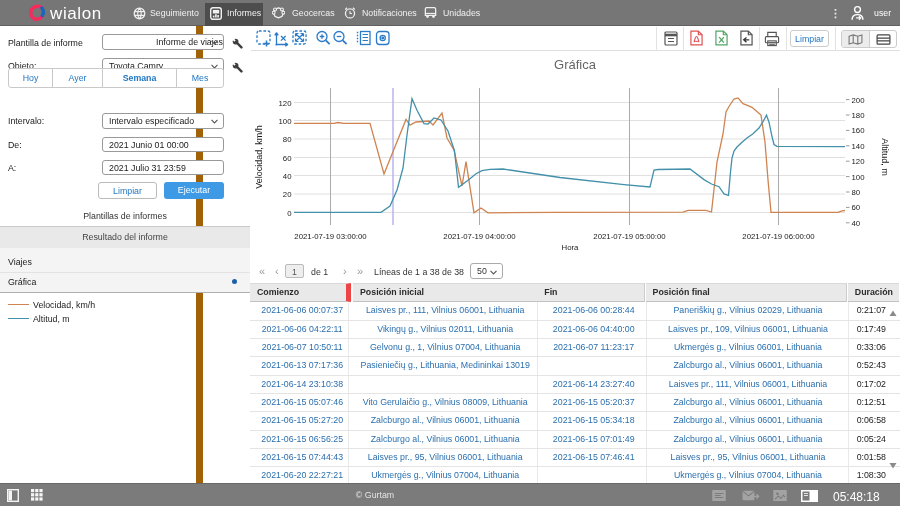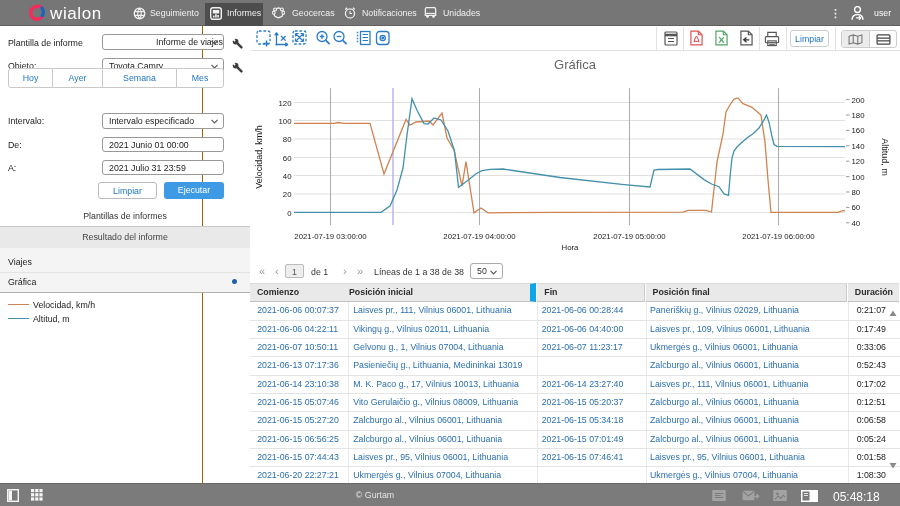--- a/index.html
+++ b/index.html
@@ -2,34 +2,34 @@
 <html><head><meta charset="utf-8">
 <style>
 html,body{margin:0;padding:0;}
 body{width:900px;height:506px;font-family:"Liberation Sans",sans-serif;overflow:hidden;position:relative;background:#fff;}
 .abs{position:absolute;}
 
 #topbar{position:absolute;left:0;top:0;width:900px;height:26px;background:#767676;border-bottom:1px solid #606060;box-sizing:border-box;}
 .menuitem{position:absolute;top:8px;height:11px;color:#f2f2f2;font-size:8.8px;line-height:11px;}
 #logo-text{position:absolute;left:50px;top:4px;color:#fff;font-size:17px;letter-spacing:0.6px;font-weight:400;}
 
-#leftpanel{position:absolute;left:0;top:26px;width:203px;height:457px;background:#fff;border-right:1px solid #a16207;box-sizing:border-box;}
+#leftpanel{position:absolute;left:0;top:26px;width:203px;height:457px;background:#fff;border-right:7px solid #a16207;box-sizing:border-box;}
 .lbl{position:absolute;font-size:8.8px;color:#1b1b1b;line-height:10px;}
 .sel,.inp{position:absolute;left:102px;width:122px;height:16px;border:1px solid #999;border-radius:3px;background:#fff;font-size:8.8px;color:#1b1b1b;line-height:14px;padding-left:6px;box-sizing:border-box;white-space:nowrap;}
 .sel svg{position:absolute;right:5px;top:5px;}
 .qbtn{position:absolute;top:0;height:20px;border:1px solid #c9c9c9;background:#fff;color:#2277c3;font-size:8.8px;text-align:center;line-height:19px;box-sizing:border-box;}
 
 #toolbar{position:absolute;left:251px;top:26px;width:649px;height:24px;background:#fff;border-bottom:1px solid #e0e0e0;}
 .tsep{position:absolute;top:27px;height:23px;width:1px;background:#e2e2e2;}
 
 #pager{position:absolute;left:251px;top:262px;width:649px;height:21px;font-size:8.8px;color:#333;}
 
 #rtable{position:absolute;left:250px;top:283px;width:650px;height:200px;font-size:8.8px;overflow:hidden;}
 .th{position:absolute;top:0;height:17px;background:#e9e9e9;border-bottom:1px solid #c2c2c2;border-top:1px solid #d9d9d9;color:#2b2b2b;font-weight:bold;line-height:17px;box-sizing:content-box;padding-left:7px;}
-.tcell{position:absolute;height:18px;line-height:18px;color:#2a6fae;white-space:nowrap;}
+.tcell{position:absolute;height:18px;line-height:18px;color:#2a6fae;white-space:nowrap;text-align:center;}
 .tdur{color:#1b1b1b;text-align:right;}
 .rline{position:absolute;left:0;width:650px;height:1px;background:#e4e4e4;}
 
 #botbar{position:absolute;left:0;top:483px;width:900px;height:23px;background:#7b7b7b;border-top:1px solid #686868;box-sizing:border-box;}
 </style></head>
 <body>
 
 <div id="topbar">
   <svg class="abs" style="left:28px;top:4px" width="18" height="18" viewBox="0 0 18 18">
     <path d="M 13.8 3.9 A 6.5 6.5 0 0 0 4.6 4.3" fill="none" stroke="#f52b5e" stroke-width="3.4" stroke-linecap="round"></path>
@@ -98,21 +98,21 @@
         <path d="M0.5 0.8 L3.5 4 L6.5 0.8" fill="none" stroke="#555" stroke-width="1.1"></path>
       </svg></div>
   <svg class="abs" style="left:231.5px;top:36px" width="11" height="11" viewBox="0 0 12 12">
       <line x1="5.4" y1="5.4" x2="10.3" y2="10.3" stroke="#3d3d3d" stroke-width="2.6" stroke-linecap="round"></line>
       <circle cx="3.9" cy="3.9" r="3.1" fill="#3d3d3d"></circle>
       <rect x="2.85" y="-1.6" width="2.1" height="4.6" fill="#fff" transform="rotate(-45 3.9 3.9)"></rect>
     </svg>
   <div class="abs" style="left:8px;top:42px;width:216px;height:20px;">
     <div class="qbtn" style="left:0;width:45px;border-radius:3px 0 0 3px;">Hoy</div>
     <div class="qbtn" style="left:44px;width:51px;">Ayer</div>
-    <div class="qbtn" style="left:94px;width:75px;">Semana</div>
+    <div class="qbtn" style="left:94px;width:75px;font-weight:bold;">Semana</div>
     <div class="qbtn" style="left:168px;width:48px;border-radius:0 3px 3px 0;">Mes</div>
   </div>
   <div class="lbl" style="left:8px;top:90px;">Intervalo:</div>
   <div class="sel" style="top:87px;">Intervalo especificado<svg width="7" height="5" viewBox="0 0 7 5">
         <path d="M0.5 0.8 L3.5 4 L6.5 0.8" fill="none" stroke="#555" stroke-width="1.1"></path>
       </svg></div>
   <div class="lbl" style="left:8px;top:114px;">De:</div>
   <div class="inp" style="top:110.5px;height:15px;">2021 Junio 01 00:00</div>
   <div class="lbl" style="left:8px;top:137px;">A:</div>
   <div class="inp" style="top:133.5px;height:15px;">2021 Julio 31 23:59</div>
@@ -249,21 +249,21 @@
   <span class="abs" style="left:92px;top:3px;color:#999;font-size:11px;line-height:12px;">›</span>
   <span class="abs" style="left:106px;top:3px;color:#999;font-size:11px;line-height:12px;">»</span>
   <span class="abs" style="left:123px;top:5px;">Líneas de 1 a 38 de 38</span>
   <div class="abs" style="left:219px;top:1px;width:33px;height:16px;border:1px solid #aaa;border-radius:3px;background:#fff;line-height:14px;padding-left:6px;box-sizing:border-box;">50<svg style="position:absolute;right:5px;top:5.5px" width="7" height="5" viewBox="0 0 7 5">
         <path d="M0.5 0.8 L3.5 4 L6.5 0.8" fill="none" stroke="#555" stroke-width="1.1"></path>
       </svg></div>
 </div>
 
 <div id="rtable">
 <div class="th" style="left:0px;width:88.5px;border-right:5px solid #ef4444;">Comienzo</div>
-<div class="th" style="left:92px;width:180.8px;border-right:6px solid #0ea5e9;">Posición inicial</div>
+<div class="th" style="left:103px;width:180.8px;border-right:6px solid #0ea5e9;">Posición inicial</div>
 <div class="th" style="left:287.3px;width:99.3px;border-right:1px solid #ccc;">Fin</div>
 <div class="th" style="left:395.6px;width:193.2px;border-right:1px solid #ccc;">Posición final</div>
 <div class="th" style="left:597.8px;width:44.2px;">Duración</div>
 <div style="position:absolute;left:97.5px;top:19px;width:1px;height:181px;background:#e9e9e9;"></div>
 <div style="position:absolute;left:287.3px;top:19px;width:1px;height:181px;background:#e9e9e9;"></div>
 <div style="position:absolute;left:395.6px;top:19px;width:1px;height:181px;background:#e9e9e9;"></div>
 <div style="position:absolute;left:597.8px;top:19px;width:1px;height:181px;background:#e9e9e9;"></div>
 <div class="tcell" style="left:7.2px;top:18.2px;width:90px;">2021-06-06 00:07:37</div>
 <div class="tcell" style="left:103.2px;top:18.2px;width:184px;">Laisves pr., 111, Vilnius 06001, Lithuania</div>
 <div class="tcell" style="left:291.7px;top:18.2px;width:104px;">2021-06-06 00:28:44</div>
@@ -281,21 +281,20 @@
 <div class="tcell" style="left:291.7px;top:54.9px;width:104px;">2021-06-07 11:23:17</div>
 <div class="tcell" style="left:400px;top:54.9px;width:196px;">Ukmergės g., Vilnius 06001, Lithuania</div>
 <div class="tcell tdur" style="left:576px;top:54.9px;width:60px;">0:33:06</div>
 <div class="rline" style="top:73.25px;"></div>
 <div class="tcell" style="left:7.2px;top:73.25px;width:90px;">2021-06-13 07:17:36</div>
 <div class="tcell" style="left:103.2px;top:73.25px;width:184px;">Pasieniečių g., Lithuania, Medininkai 13019</div>
 <div class="tcell" style="left:400px;top:73.25px;width:196px;">Zalcburgo al., Vilnius 06001, Lithuania</div>
 <div class="tcell tdur" style="left:576px;top:73.25px;width:60px;">0:52:43</div>
 <div class="rline" style="top:91.6px;"></div>
 <div class="tcell" style="left:7.2px;top:91.6px;width:90px;">2021-06-14 23:10:38</div>
-<div class="tcell" style="left:103.2px;top:91.6px;width:184px;">M. K. Paco g., 17, Vilnius 10013, Lithuania</div>
 <div class="tcell" style="left:291.7px;top:91.6px;width:104px;">2021-06-14 23:27:40</div>
 <div class="tcell" style="left:400px;top:91.6px;width:196px;">Laisves pr., 111, Vilnius 06001, Lithuania</div>
 <div class="tcell tdur" style="left:576px;top:91.6px;width:60px;">0:17:02</div>
 <div class="rline" style="top:109.95px;"></div>
 <div class="tcell" style="left:7.2px;top:109.95px;width:90px;">2021-06-15 05:07:46</div>
 <div class="tcell" style="left:103.2px;top:109.95px;width:184px;">Vito Gerulaičio g., Vilnius 08009, Lithuania</div>
 <div class="tcell" style="left:291.7px;top:109.95px;width:104px;">2021-06-15 05:20:37</div>
 <div class="tcell" style="left:400px;top:109.95px;width:196px;">Zalcburgo al., Vilnius 06001, Lithuania</div>
 <div class="tcell tdur" style="left:576px;top:109.95px;width:60px;">0:12:51</div>
 <div class="rline" style="top:128.3px;"></div>

